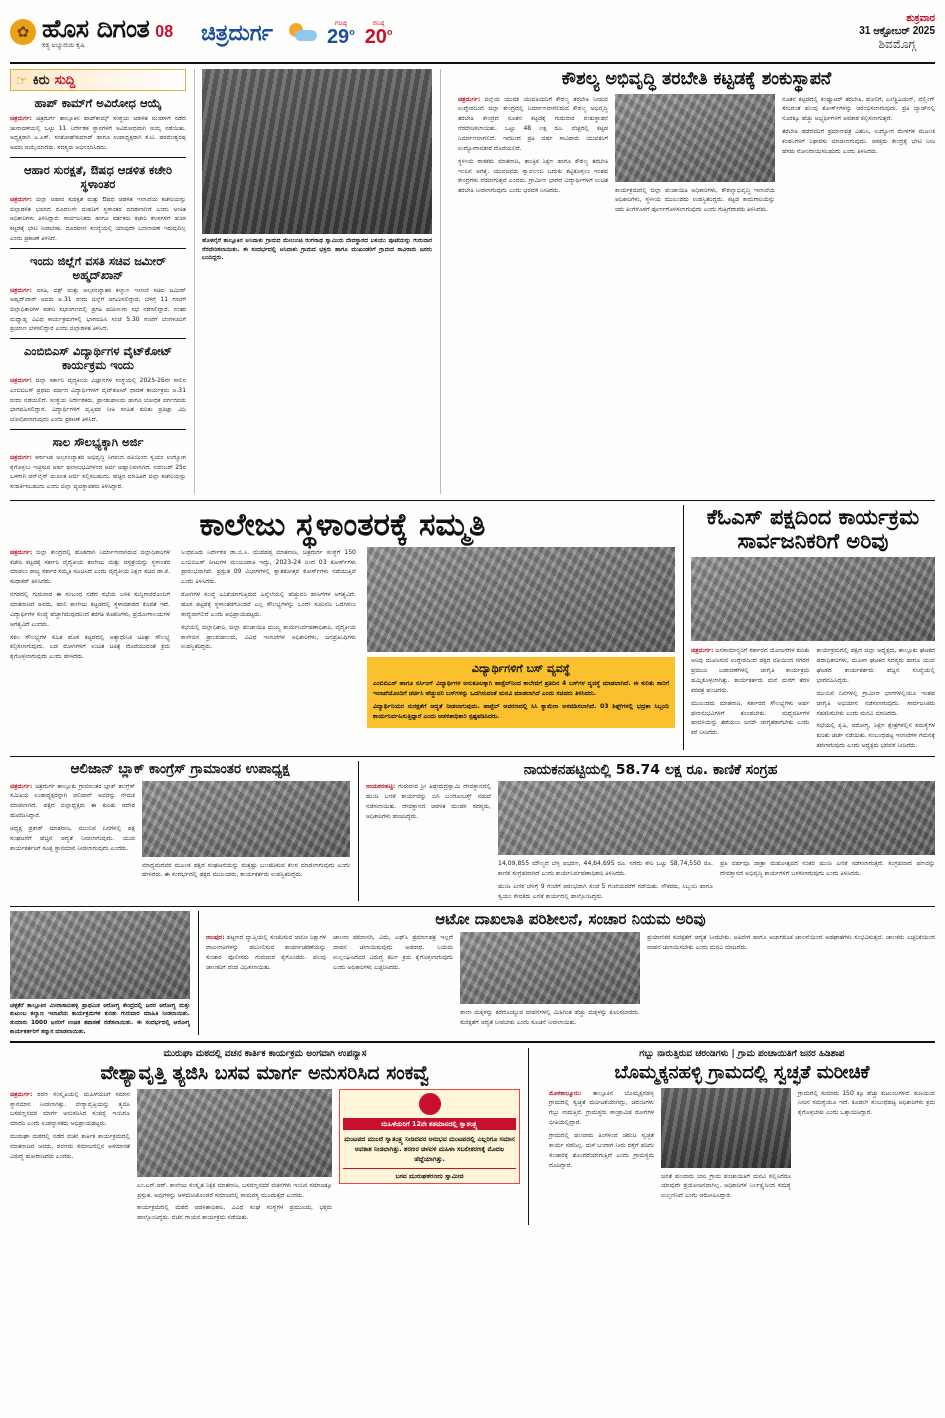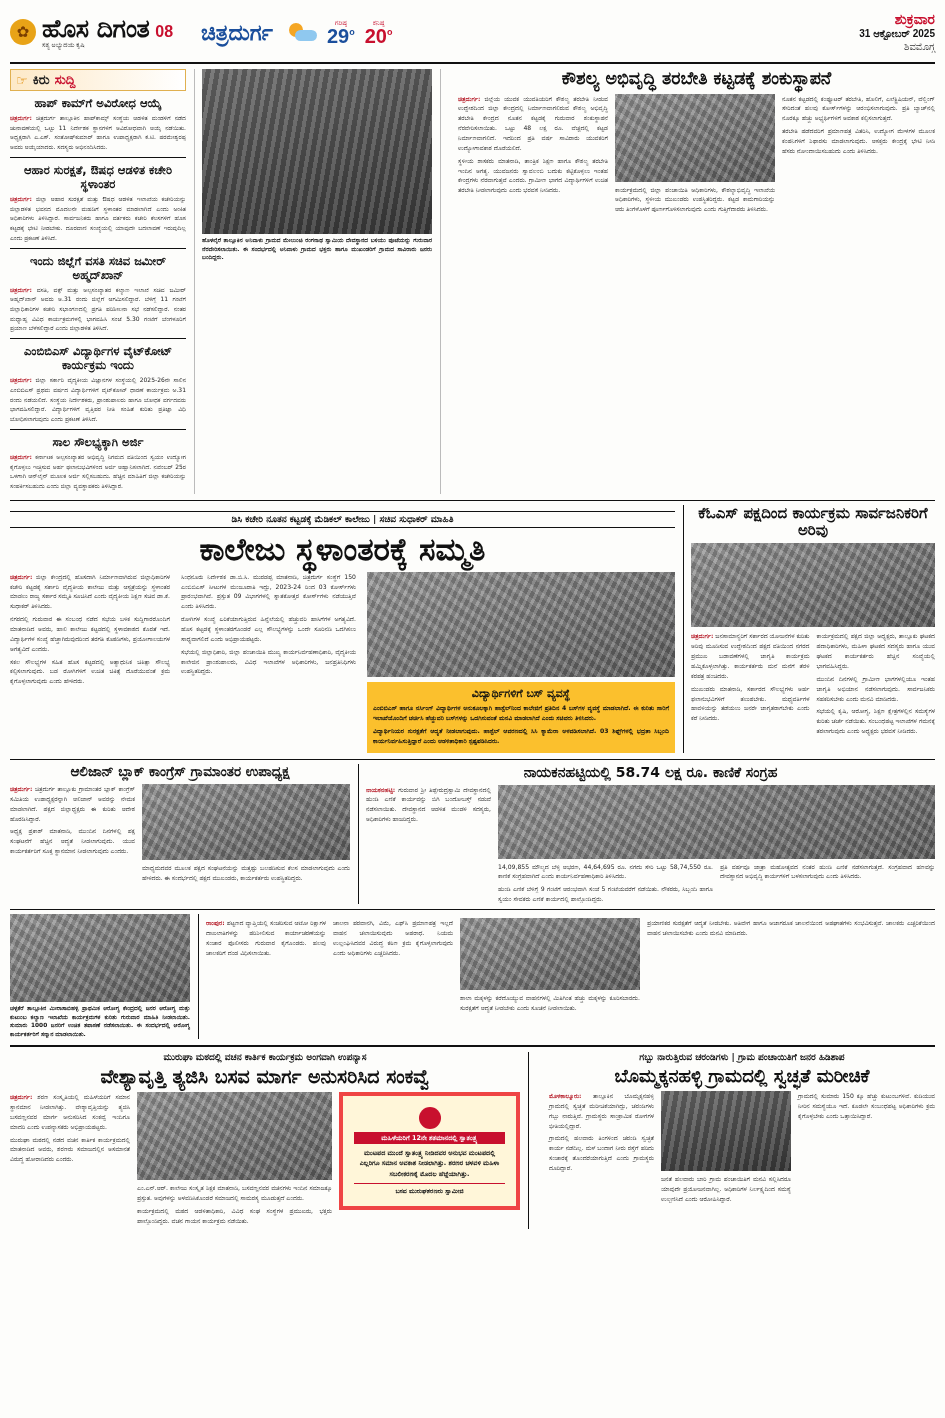--- a/index.html
+++ b/index.html
@@ -28,23 +28,23 @@
   .weather { display:flex; align-items:center; gap:10px; margin-left:14px;}
   .sun { width:30px; height:22px; position:relative; }
   .sun:before { content:""; position:absolute; left:2px; top:2px; width:14px; height:14px; border-radius:50%; background:#f5a623; }
   .sun:after { content:""; position:absolute; left:8px; top:9px; width:22px; height:11px; border-radius:8px; background:#8fc8ef; }
   .temp-col { text-align:center; line-height:1; }
   .temp-lbl { font-size:7px; color:#c8102e; }
   .temp-val { font-size:20px; font-weight:bold; color:#1b4f9c; }
   .temp-val sup { font-size:9px; }
   .temp-val.low { color:#c8102e; }
   .date-block { text-align:right; line-height:1.25; margin-left:auto;}
-  .date-day { font-size:14px; color:#c8102e; font-weight:bold; }
+  .date-day { font-size:10px; color:#c8102e; font-weight:bold; }
   .date-full { font-size:10px; font-weight:bold; }
-  .date-place { font-size:10px; color:#333; }
+  .date-place { font-size:12px; color:#333;text-align:center; }
   .vrule { border-left:1px solid #bbb; }
 
   .body-text {
     font-size:6.1px; line-height:1.62; text-align:justify; color:#222;
     font-family:"DejaVu Sans", sans-serif;
   }
   .body-text p { margin:0 0 3px 0; }
   .lead { color:#b8232f; font-weight:bold; }
   .photo { background:#8c8c8c; position:relative; overflow:hidden; }
   .photo .grain { position:absolute; inset:0;
@@ -76,27 +76,27 @@
   .hr-thin { border-top:1px solid #111; margin:5px 0; }
 
   
   .feature-kicker { font-size:9px; font-weight:bold; text-align:center; font-family:"DejaVu Sans", sans-serif; border-top:1px solid #111; border-bottom:1px solid #111; padding:2px 0; margin:6px 0 4px;}
   .feature-title { font-family:"DejaVu Sans", sans-serif; font-weight:bold; font-size:31px; text-align:center; line-height:1.1; margin:2px 0 6px;}
 
   .yellowbox { background:#fbc02d; padding:5px 6px; }
   .yellowbox h4 { font-family:"DejaVu Sans", sans-serif; font-size:11px; text-align:center; margin:0 0 3px; line-height:1.2;}
   .yellowbox .body-text { font-size:6.1px; color:#111; font-weight:bold;}
 
-  .sec-title { font-family:"DejaVu Sans", sans-serif; font-weight:bold; font-size:15px; line-height:1.16; }
+  .sec-title { font-family:"DejaVu Sans", sans-serif; font-weight:bold; font-size:21px; line-height:1.16; }
 
   .lower { display:flex; gap:8px; margin-top:6px; }
 
   .cols2 { column-count:2; column-gap:7px; }
 
-  .quotebox { background:#fff6d9; border:4px solid #ef4444; padding:11px; }
+  .quotebox { background:#fff6d9; border:1px solid #ef4444; padding:3px; }
   .quotebox .qh { background:#c8102e; color:#fff; font-size:6.5px; text-align:center; padding:2px; font-family:"DejaVu Sans", sans-serif; font-weight:bold;}
   .quotebox .qt { font-size:6.4px; line-height:1.6; font-weight:bold; text-align:center; font-family:"DejaVu Sans", sans-serif; margin-top:4px;}
   .quotebox .qa { font-size:6.2px; font-weight:bold; color:#111; text-align:center; margin-top:4px; border-top:1px solid #c8102e; padding-top:3px; font-family:"DejaVu Sans", sans-serif;}
   .circ { width:22px;height:22px;border-radius:50%;background:#c8102e;margin:0 auto 3px;}
 </style>
 </head>
 <body>
 
 <div class="page">
 
@@ -208,21 +208,20 @@
             <p>ತರಬೇತಿ ಪಡೆದವರಿಗೆ ಪ್ರಮಾಣಪತ್ರ ವಿತರಿಸಿ, ಉದ್ಯೋಗ ಮೇಳಗಳ ಮೂಲಕ ಕಂಪನಿಗಳಿಗೆ ಶಿಫಾರಸು ಮಾಡಲಾಗುವುದು. ಆಸಕ್ತರು ಕೇಂದ್ರಕ್ಕೆ ಭೇಟಿ ನೀಡಿ ಹೆಸರು ನೋಂದಾಯಿಸಬಹುದು ಎಂದು ತಿಳಿಸಿದರು.</p>
           </div>
         </div>
       </div>
     </div>
   </div>
 
   <div style="display:flex; gap:8px; margin-top:6px; border-top:1px solid #111; padding-top:4px;">
 
     <div style="flex:0 0 665px;">
-      <div class="feature-kicker">ಡಿಸಿ ಕಚೇರಿ ನೂತನ ಕಟ್ಟಡಕ್ಕೆ ಮೆಡಿಕಲ್‌ ಕಾಲೇಜು | ಸಚಿವ ಸುಧಾಕರ್‌ ಮಾಹಿತಿ</div>
       <div class="feature-title">ಕಾಲೇಜು ಸ್ಥಳಾಂತರಕ್ಕೆ ಸಮ್ಮತಿ</div>
 
       <div style="display:flex; gap:11px;">
         <div style="flex:0 0 160px;">
           <div class="body-text">
             <p><span class="lead">ಚಿತ್ರದುರ್ಗ:</span> <span>ಜಿಲ್ಲಾ ಕೇಂದ್ರದಲ್ಲಿ ಹೊಸದಾಗಿ ನಿರ್ಮಾಣವಾಗಿರುವ ಜಿಲ್ಲಾಧಿಕಾರಿಗಳ ಕಚೇರಿ ಕಟ್ಟಡಕ್ಕೆ ಸರ್ಕಾರಿ ವೈದ್ಯಕೀಯ ಕಾಲೇಜು ಮತ್ತು ಆಸ್ಪತ್ರೆಯನ್ನು ಸ್ಥಳಾಂತರ ಮಾಡಲು ರಾಜ್ಯ ಸರ್ಕಾರ ಸಮ್ಮತಿ ಸೂಚಿಸಿದೆ ಎಂದು ವೈದ್ಯಕೀಯ ಶಿಕ್ಷಣ ಸಚಿವ ಡಾ.ಕೆ. ಸುಧಾಕರ್‌ ತಿಳಿಸಿದರು.</span></p>
             <p>ನಗರದಲ್ಲಿ ಗುರುವಾರ ಈ ಸಂಬಂಧ ನಡೆದ ಸಭೆಯ ಬಳಿಕ ಸುದ್ದಿಗಾರರೊಂದಿಗೆ ಮಾತನಾಡಿದ ಅವರು, ಹಾಲಿ ಕಾಲೇಜು ಕಟ್ಟಡದಲ್ಲಿ ಸ್ಥಳಾವಕಾಶದ ಕೊರತೆ ಇದೆ. ವಿದ್ಯಾರ್ಥಿಗಳ ಸಂಖ್ಯೆ ಹೆಚ್ಚಾಗಿರುವುದರಿಂದ ತರಗತಿ ಕೊಠಡಿಗಳು, ಪ್ರಯೋಗಾಲಯಗಳ ಅಗತ್ಯವಿದೆ ಎಂದರು.</p>
             <p>ಸಕಲ ಸೌಲಭ್ಯಗಳ ಸಹಿತ ಹೊಸ ಕಟ್ಟಡದಲ್ಲಿ ಅತ್ಯಾಧುನಿಕ ಚಿಕಿತ್ಸಾ ಸೌಲಭ್ಯ ಕಲ್ಪಿಸಲಾಗುವುದು. ಬಡ ರೋಗಿಗಳಿಗೆ ಉಚಿತ ಚಿಕಿತ್ಸೆ ದೊರೆಯುವಂತೆ ಕ್ರಮ ಕೈಗೊಳ್ಳಲಾಗುವುದು ಎಂದು ಹೇಳಿದರು.</p>
           </div>
         </div>
@@ -309,20 +308,21 @@
   </div>
 
   <div style="display:flex; gap:8px; border-top:1px solid #111; padding-top:4px; margin-top:5px;">
     <div style="flex:0 0 180px;">
       <div class="photo" style="height:88px;">
           <div class="grain"></div>
         </div>
       <div class="caption">ಚಳ್ಳಕೆರೆ ತಾಲ್ಲೂಕಿನ ಮೀರಾಸಾಬಿಹಳ್ಳಿ ಪ್ರಾಥಮಿಕ ಆರೋಗ್ಯ ಕೇಂದ್ರದಲ್ಲಿ ಜನರ ಆರೋಗ್ಯ ಮತ್ತು ಕುಟುಂಬ ಕಲ್ಯಾಣ ಇಲಾಖೆಯ ಕಾರ್ಯಕ್ರಮಗಳ ಕುರಿತು ಗುರುವಾರ ಮಾಹಿತಿ ನೀಡಲಾಯಿತು. ಸುಮಾರು 1000 ಜನರಿಗೆ ಉಚಿತ ತಪಾಸಣೆ ನಡೆಸಲಾಯಿತು. ಈ ಸಂದರ್ಭದಲ್ಲಿ ಆರೋಗ್ಯ ಕಾರ್ಯಕರ್ತರಿಗೆ ಸನ್ಮಾನ ಮಾಡಲಾಯಿತು.</div>
     </div>
     <div style="flex:1; border-left:1px solid #111; padding-left:7px;">
+      <div class="sec-title" style="text-align:center; font-size:15px;">ಆಟೋ ದಾಖಲಾತಿ ಪರಿಶೀಲನೆ, ಸಂಚಾರ ನಿಯಮ ಅರಿವು</div>
       <div style="display:flex; gap:7px; margin-top:4px;">
         <div style="flex:0 0 120px;">
           <div class="body-text">
             <p><span class="lead">ರಾಂಪುರ:</span> <span>ಪಟ್ಟಣದ ವ್ಯಾಪ್ತಿಯಲ್ಲಿ ಸಂಚರಿಸುವ ಆಟೋ ರಿಕ್ಷಾಗಳ ದಾಖಲಾತಿಗಳನ್ನು ಪರಿಶೀಲಿಸುವ ಕಾರ್ಯಾಚರಣೆಯನ್ನು ಸಂಚಾರ ಪೊಲೀಸರು ಗುರುವಾರ ಕೈಗೊಂಡರು. ಹಲವು ಚಾಲಕರಿಗೆ ದಂಡ ವಿಧಿಸಲಾಯಿತು.</span></p>
           </div>
         </div>
         <div style="flex:0 0 120px;">
           <div class="body-text">
               <p>ಚಾಲನಾ ಪರವಾನಗಿ, ವಿಮೆ, ಎಫ್‌ಸಿ ಪ್ರಮಾಣಪತ್ರ ಇಲ್ಲದೆ ವಾಹನ ಚಲಾಯಿಸುವುದು ಅಪರಾಧ. ನಿಯಮ ಉಲ್ಲಂಘಿಸಿದವರ ವಿರುದ್ಧ ಕಠಿಣ ಕ್ರಮ ಕೈಗೊಳ್ಳಲಾಗುವುದು ಎಂದು ಅಧಿಕಾರಿಗಳು ಎಚ್ಚರಿಸಿದರು.</p>
             </div>

